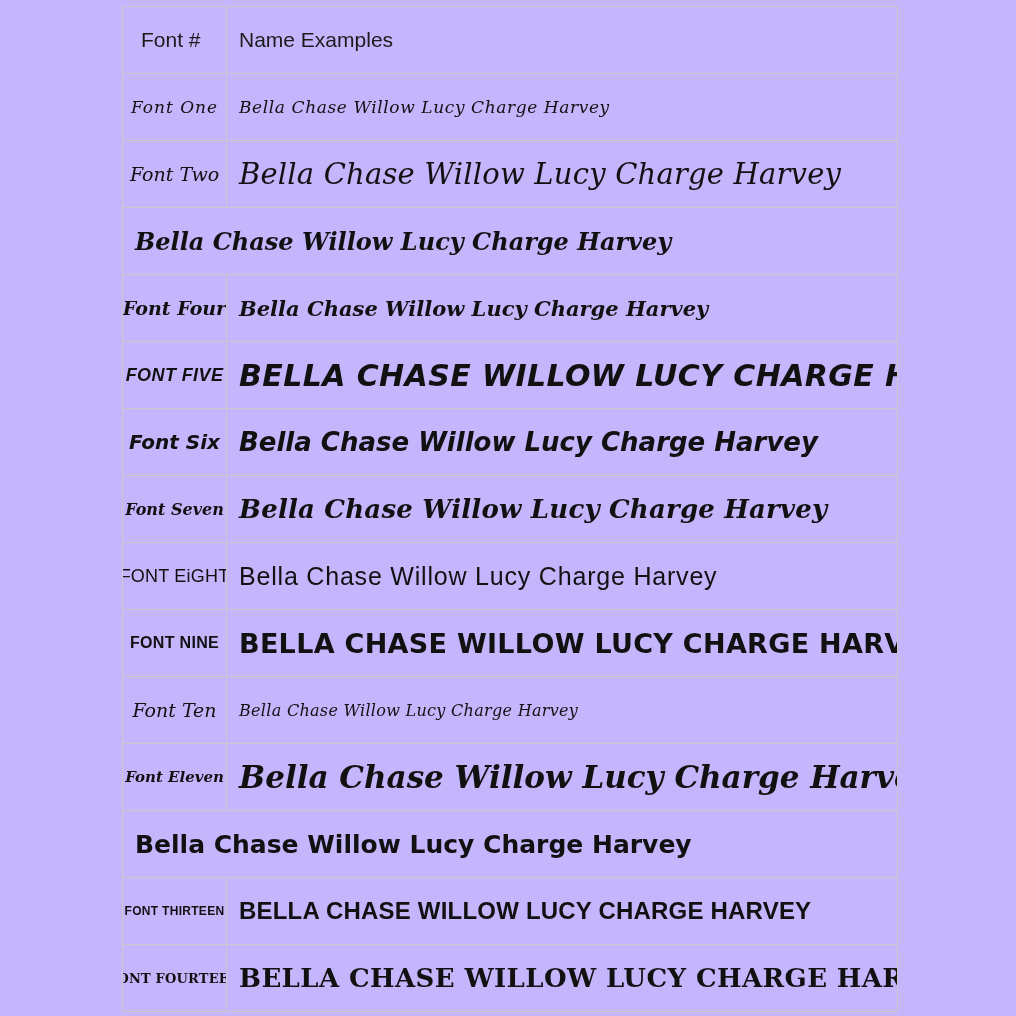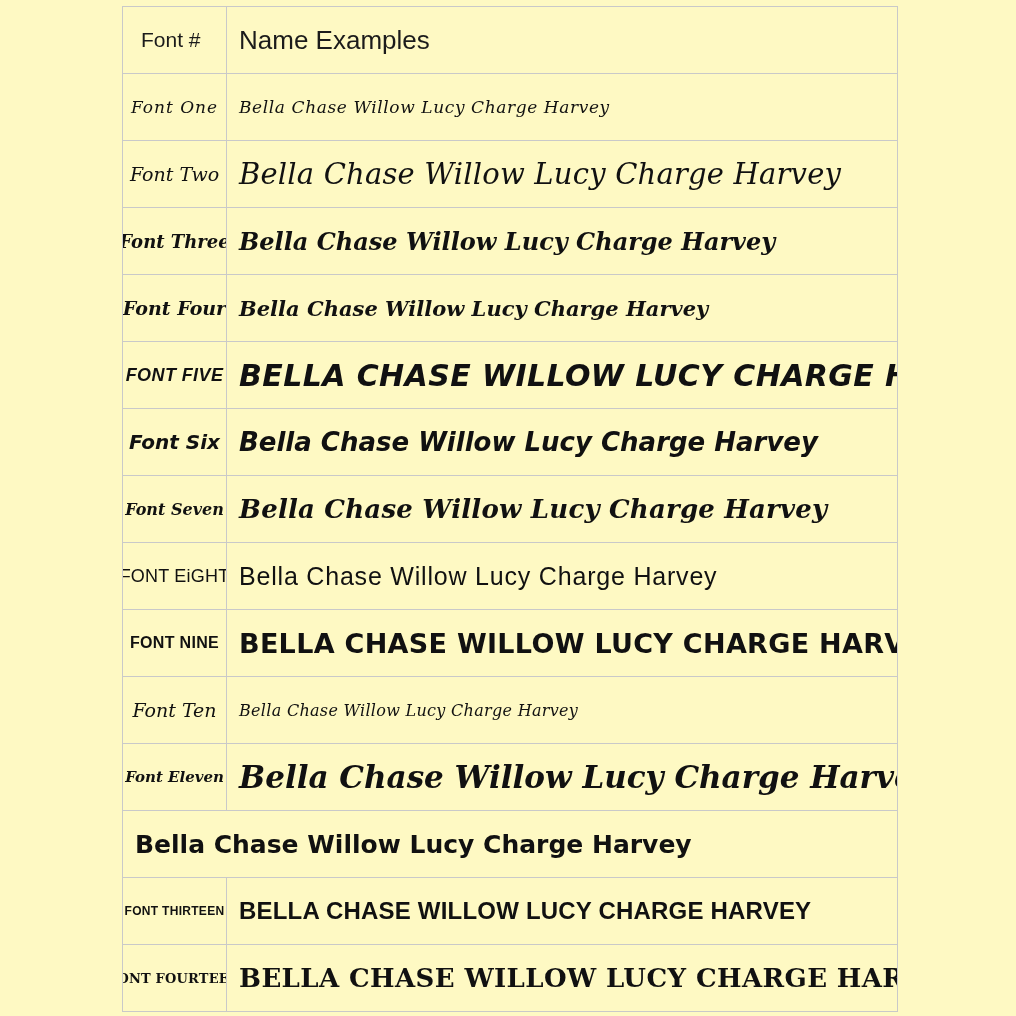--- a/index.html
+++ b/index.html
@@ -11,21 +11,21 @@
     overflow: hidden;
   }
   body {
     font-family: "Liberation Sans", sans-serif;
     color: #111111;
   }
   .page {
     position: relative;
     width: 1016px;
     height: 1016px;
-    background: #fef9c3;
+    background: #c4b5fd;
   }
   .table {
     position: absolute;
     left: 122px;
     top: 6px;
     width: 776px;
     border: 1px solid #c9c9c9;
     border-bottom: none;
     box-sizing: border-box;
   }
@@ -65,21 +65,21 @@
   
   .row.header { height: 67px; }
   .row.header .cell-num {
     font-size: 21px;
     font-family: "Liberation Sans", sans-serif;
     color: #1b1b1b;
     justify-content: flex-start;
     padding-left: 18px;
   }
   .row.header .cell-ex {
-    font-size: 26px;
+    font-size: 21px;
     font-family: "Liberation Sans", sans-serif;
     color: #1b1b1b;
   }
 
   
   .row.data { height: 67px; }
 
   
   .n1  { font-family: "DejaVu Serif", serif; font-size: 17px; font-style: italic; letter-spacing: 1px; }
   .n2  { font-family: "DejaVu Serif", serif; font-size: 19px; font-style: italic; }
@@ -205,21 +205,20 @@
       <div class="cell-num n1">Font One</div>
       <div class="cell-ex e1">Bella Chase Willow Lucy Charge Harvey</div>
     </div>
 
     <div class="row data">
       <div class="cell-num n2">Font Two</div>
       <div class="cell-ex e2">Bella Chase Willow Lucy Charge Harvey</div>
     </div>
 
     <div class="row data">
-      <div class="cell-num n3">Font Three</div>
       <div class="cell-ex e3">Bella Chase Willow Lucy Charge Harvey</div>
     </div>
 
     <div class="row data">
       <div class="cell-num n4">Font Four</div>
       <div class="cell-ex e4">Bella Chase Willow Lucy Charge Harvey</div>
     </div>
 
     <div class="row data">
       <div class="cell-num n5">FONT FIVE</div>

